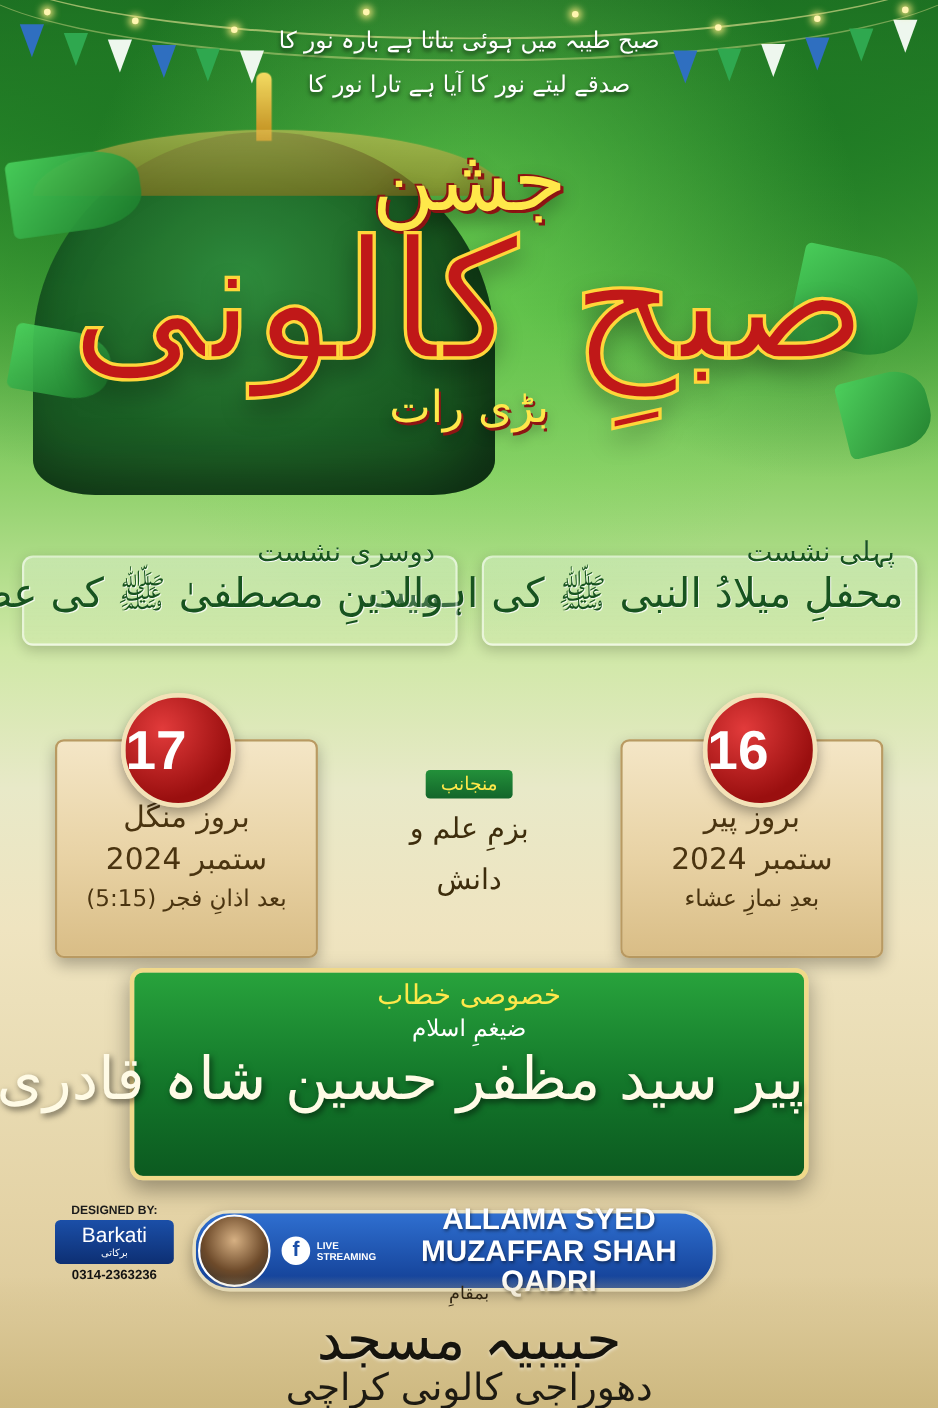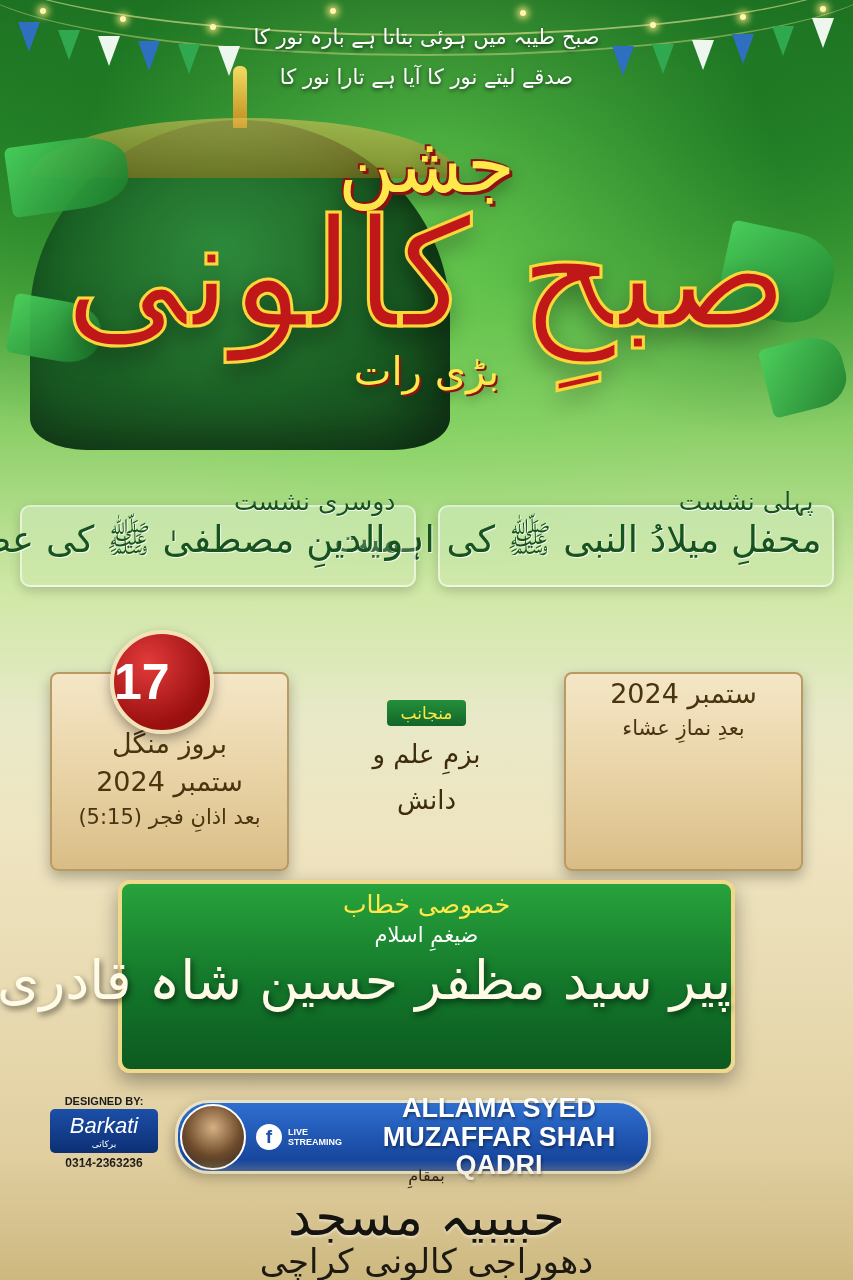--- a/index.html
+++ b/index.html
@@ -285,21 +285,21 @@
     font-weight: bold;
     color: #1b1b1b;
   }
   .designer .box {
     background: linear-gradient(180deg,#1b4fa8,#0d2f73);
     color: #fff;
     border-radius: 5px;
     padding: 4px 2px;
     margin-top: 2px;
   }
-  .designer .box .bn { font-size: 22px; font-style: italic; }
+  .designer .box .bn { font-size: 19px; }
   .designer .box .bs { font-size: 9px; }
   .designer .phone {
     font-size: 12px;
     font-weight: bold;
     color: #111;
     margin-top: 3px;
   }
 
   
   .livebar {
@@ -430,23 +430,25 @@
       <div class="urdu txt">محفلِ میلادُ النبی ﷺ کی اہمیت</div>
     </div>
     <div class="session">
       <div class="urdu ord">دوسری نشست</div>
       <div class="urdu txt">والدینِ مصطفیٰ ﷺ کی عظمت و شان</div>
     </div>
   </div>
 
   <div class="dates">
     <div class="scroll right">
+      <div class="urdu line">بروز پیر</div>
       <div class="urdu line" style="margin-top:2px">ستمبر 2024</div>
       <div class="urdu line" style="margin-top:2px; font-size:21px">بعدِ نمازِ عشاء</div>
     </div>
+    <div class="badge right">16</div>
 
     <div class="scroll left">
       <div class="urdu line">بروز منگل</div>
       <div class="urdu line" style="margin-top:2px">ستمبر 2024</div>
       <div class="urdu line" style="margin-top:2px; font-size:21px">بعد اذانِ فجر (5:15)</div>
     </div>
     <div class="badge left">17</div>
 
     <div class="center-note">
       <span class="urdu tag">منجانب</span>

